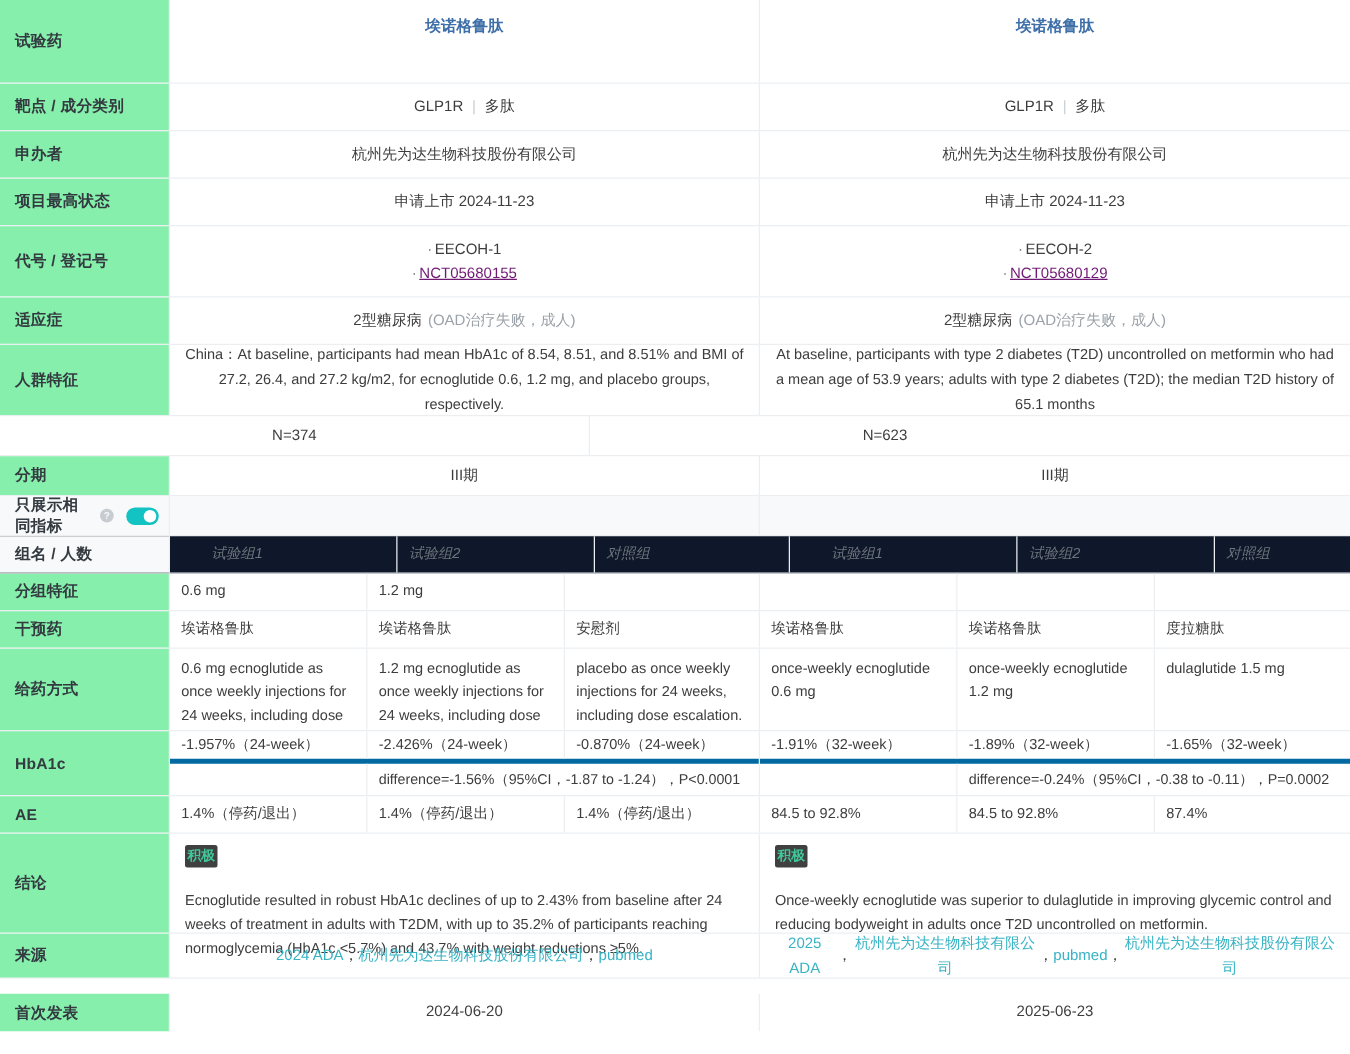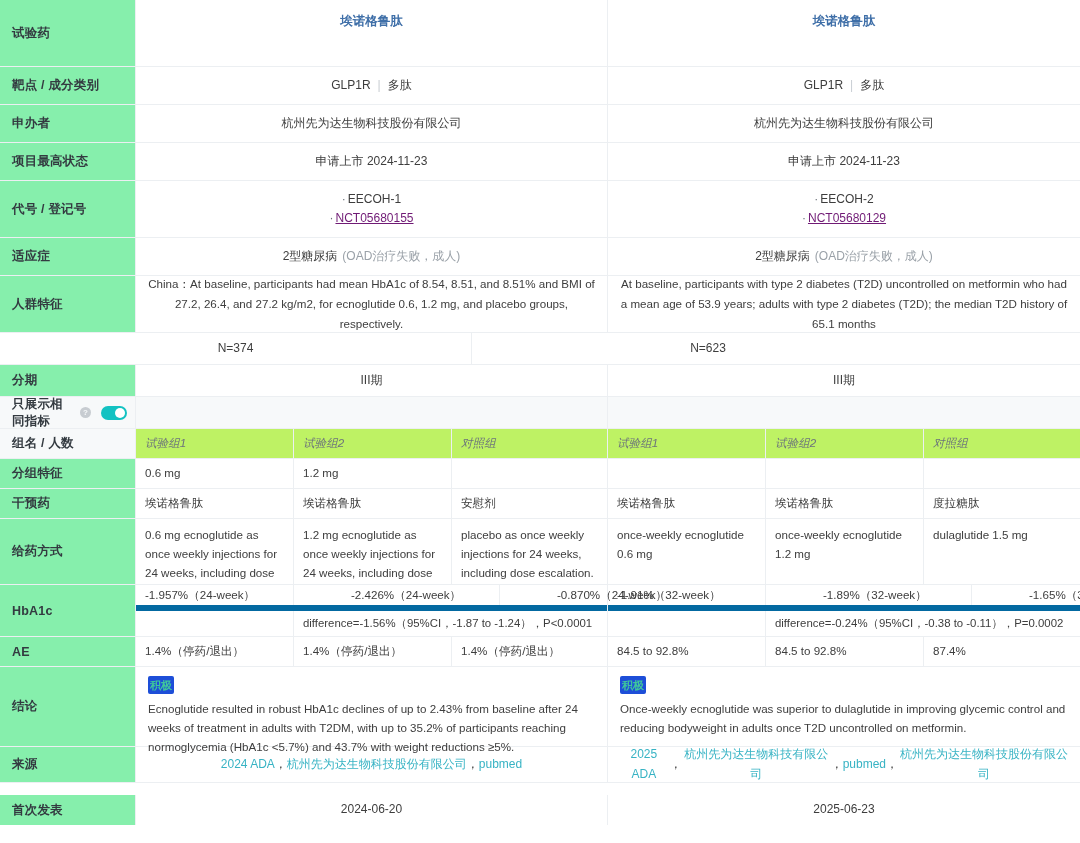--- a/index.html
+++ b/index.html
@@ -95,49 +95,49 @@
     display:flex;align-items:center;
     line-height:1.6;
     font-size:11.6px;
     overflow:hidden;
   }
   .cell:last-child{border-right:none;}
   .c1{width:158px;min-width:158px;}
   .c2{width:158px;min-width:158px;}
   .c3{width:156px;min-width:156px;}
 
-  .r-groupname{height:30px;background:#bef264;}
+  .r-groupname{height:30px;background:#0f172a;gap:24px;}
   .r-groupname .lbl{background:#f7f9fa;}
   .r-groupname .cell{color:#6d747b;font-size:11.6px;align-items:center;font-style:italic;}
 
   .r-feature{height:30px;}
   .r-interv{height:30px;}
   .r-dosing{height:66px;}
   .r-dosing .cell{align-items:flex-start;line-height:1.62;}
 
   .r-hba1c{height:52px;}
   .r-hba1c .lbl{align-items:center;}
   .hstack{display:flex;flex-direction:column;width:472px;min-width:472px;border-right:1px solid #eceff2;box-sizing:border-box;}
   .hstack.last{border-right:none;}
   .hrow{display:flex;height:26px;box-sizing:border-box;}
-  .hrow.top{border-bottom:6px solid #0369a1;gap:48px;}
+  .hrow.top{border-bottom:4px solid #0369a1;}
   .hdiff{
     box-sizing:border-box;border-right:1px solid #eceff2;
     padding:0 9px;display:flex;align-items:center;font-size:11.4px;
   }
   .hdiff.empty{width:158px;min-width:158px;}
   .hdiff.span{width:314px;min-width:314px;border-right:none;}
 
   .r-ae{height:30px;}
 
   .r-concl{height:80px;}
   .r-concl .panel{flex-direction:column;align-items:flex-start;justify-content:flex-start;padding:9px 12px 8px 12px;text-align:left;}
   .badge{
-    color:#3fc79a;font-size:11px;font-weight:bold;margin-bottom:6px;
-    background:#1d4ed8;padding:0 2px;border-radius:2px;
+    color:#3fc79a;font-size:11px;font-weight:bold;margin-bottom:18px;
+    background:#404040;padding:0 2px;border-radius:2px;
   }
   .concltext{line-height:1.62;font-size:11.6px;}
 
   .r-source{height:36px;}
   .link{color:#37b3c4;cursor:pointer;}
   .comma{color:#3d3d3d;}
 
   .r-first{height:30px;margin-top:12px;}
 </style>
 </head>

